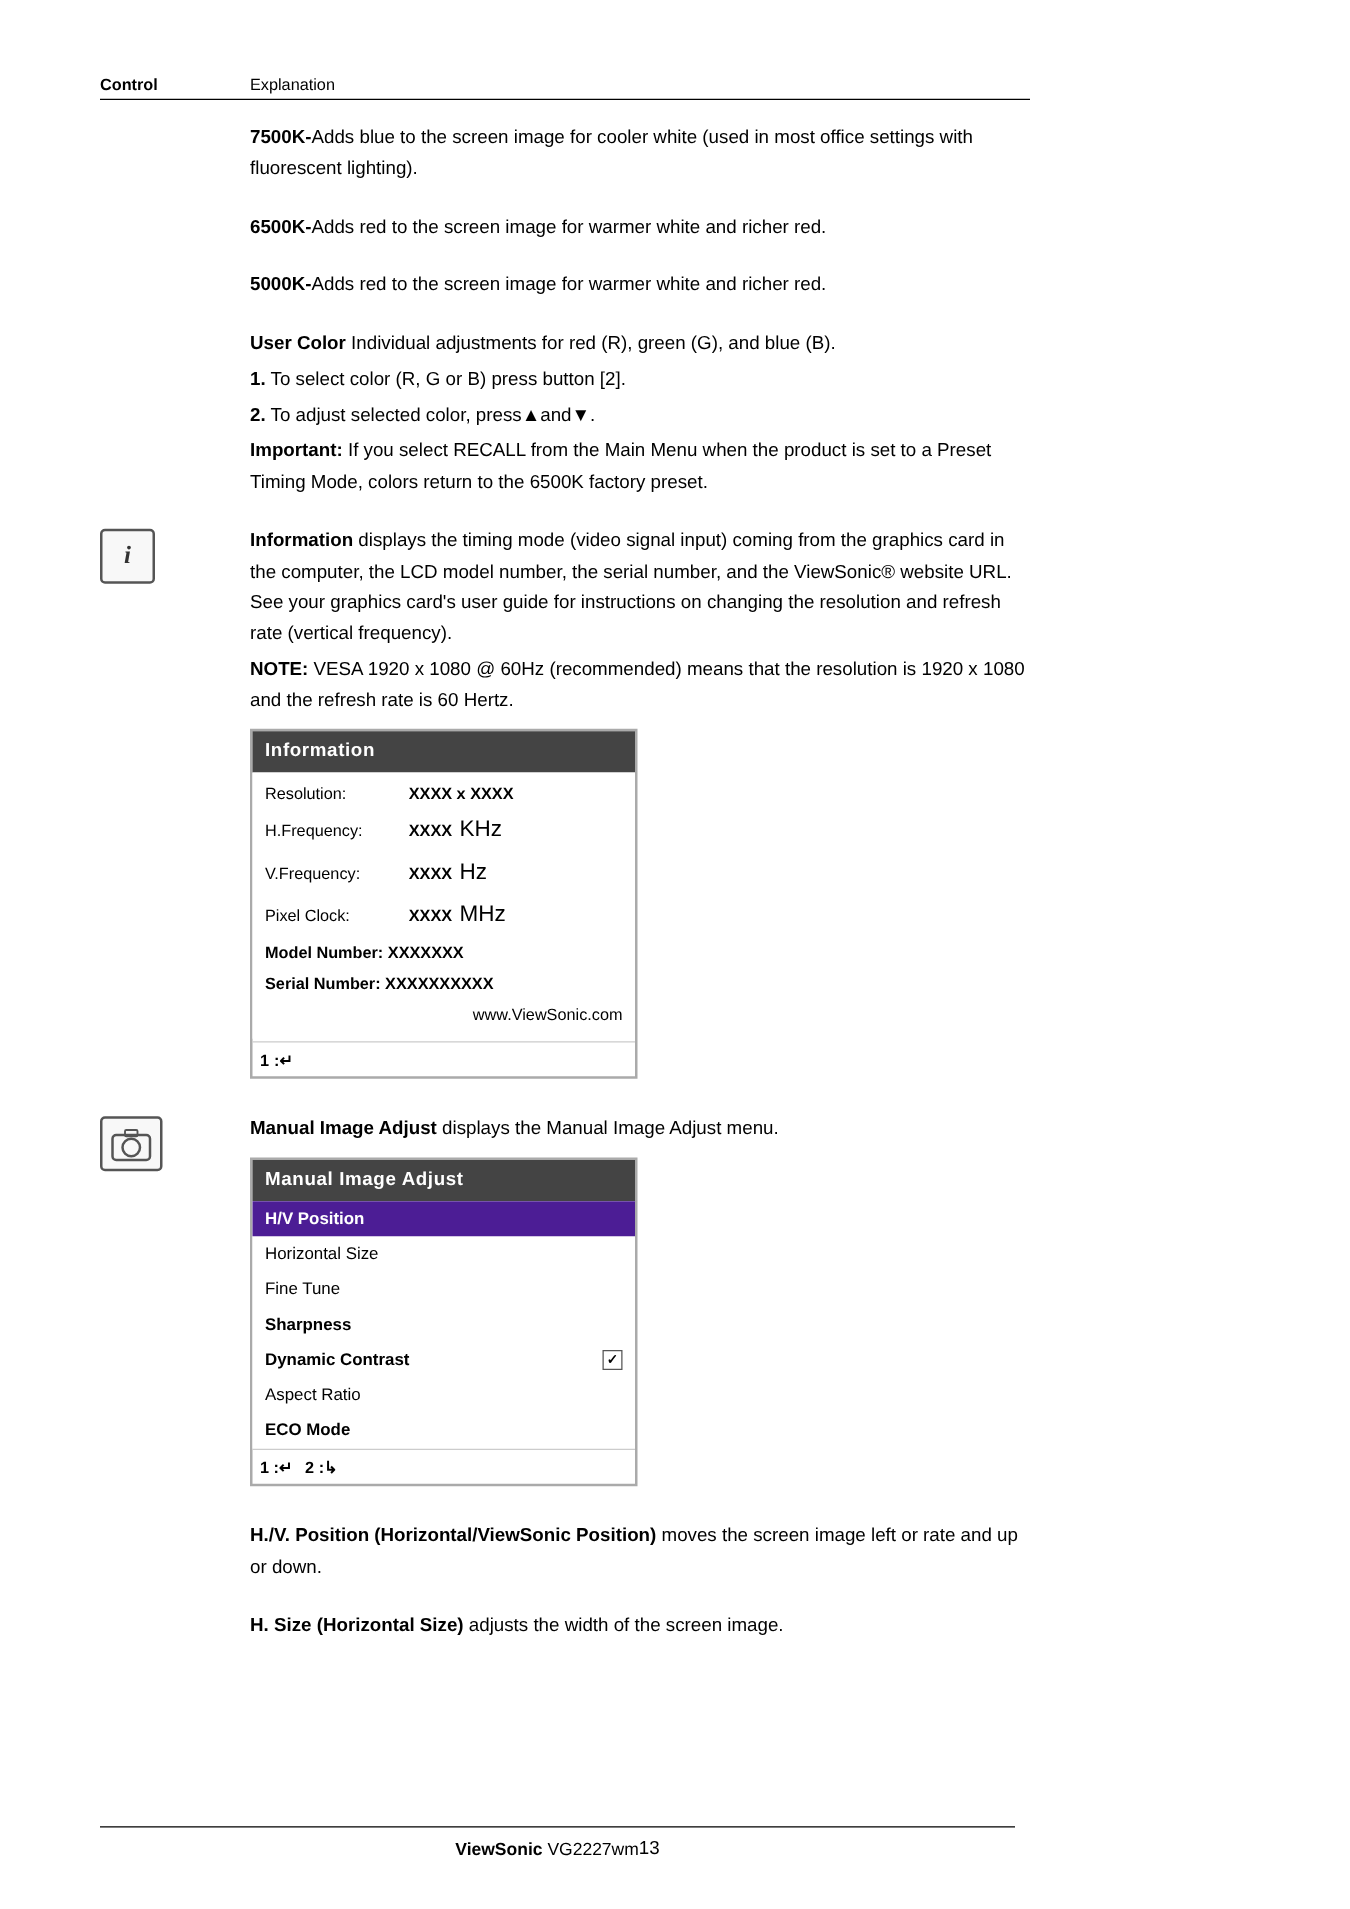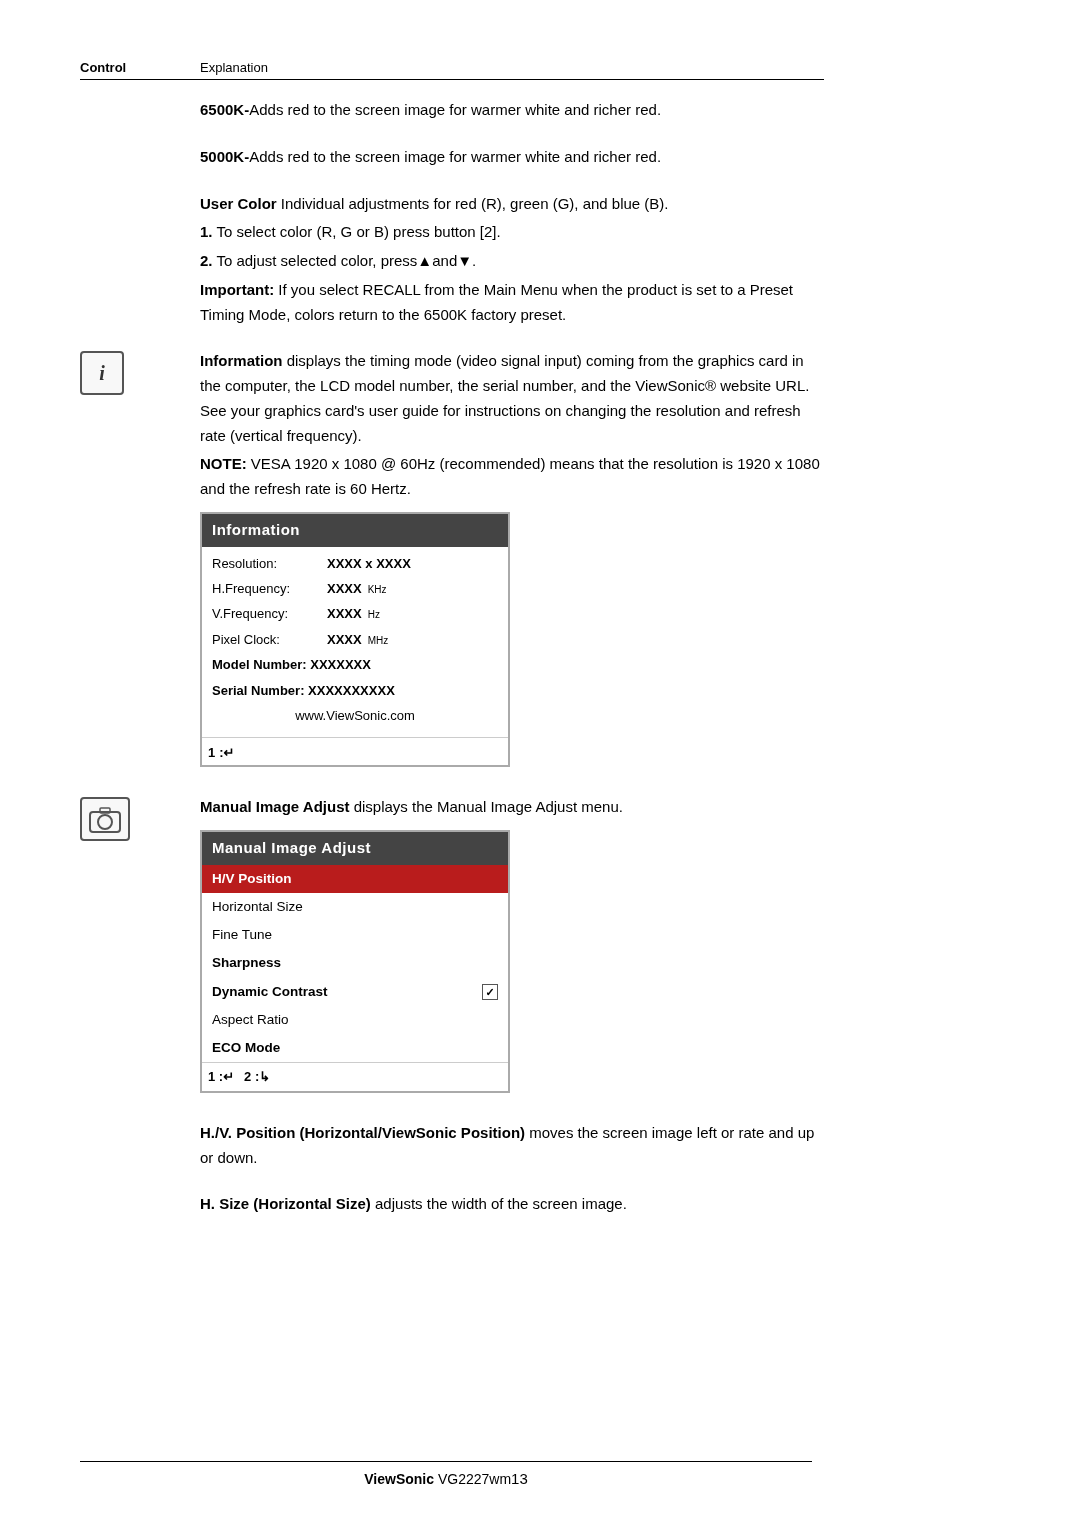--- a/index.html
+++ b/index.html
@@ -116,29 +116,29 @@
       font-weight: normal;
       font-size: 13px;
       min-width: 115px;
     }
     .info-value {
       font-weight: bold;
       font-size: 13px;
       margin-right: 6px;
     }
     .info-unit {
-      font-size: 10px;
+      font-size: 18px;
     }
     .info-full-row {
       font-weight: bold;
       font-size: 13px;
       padding: 2px 0;
     }
     .info-center-row {
-      text-align: center;
+      text-align: right;
       font-size: 13px;
       padding: 2px 0;
     }
     .info-bottom {
       display: flex;
       align-items: center;
       padding: 4px 6px 2px 6px;
       border-top: 1px solid #ccc;
       margin-top: 2px;
       font-size: 13px;
@@ -163,21 +163,21 @@
     }
     .mia-body {
       background: #fff;
       padding: 0;
     }
     .mia-item {
       padding: 3px 10px;
       font-size: 13.5px;
     }
     .mia-item-selected {
-      background: #b91c1c;
+      background: #4c1d95;
       color: #fff;
       font-weight: bold;
       padding: 3px 10px;
       font-size: 13.5px;
     }
     .mia-item-bold {
       font-weight: bold;
       padding: 3px 10px;
       font-size: 13.5px;
     }
@@ -236,20 +236,26 @@
 </head>
 <body>
 
 <div class="page">
 
   <div class="header-table">
     <div class="header-control">Control</div>
     <div class="header-explanation">Explanation</div>
   </div>
 
+  <div class="content-row">
+    <div class="control-col"></div>
+    <div class="explanation-col text-block">
+      <p><span class="bold">7500K-</span><span>Adds blue to the screen image for cooler white (used in most office settings with fluorescent lighting).</span></p>
+    </div>
+  </div>
 
   <div class="content-row">
     <div class="control-col"></div>
     <div class="explanation-col text-block">
       <p><span class="bold">6500K-</span><span>Adds red to the screen image for warmer white and richer red.</span></p>
     </div>
   </div>
 
   <div class="content-row">
     <div class="control-col"></div>

